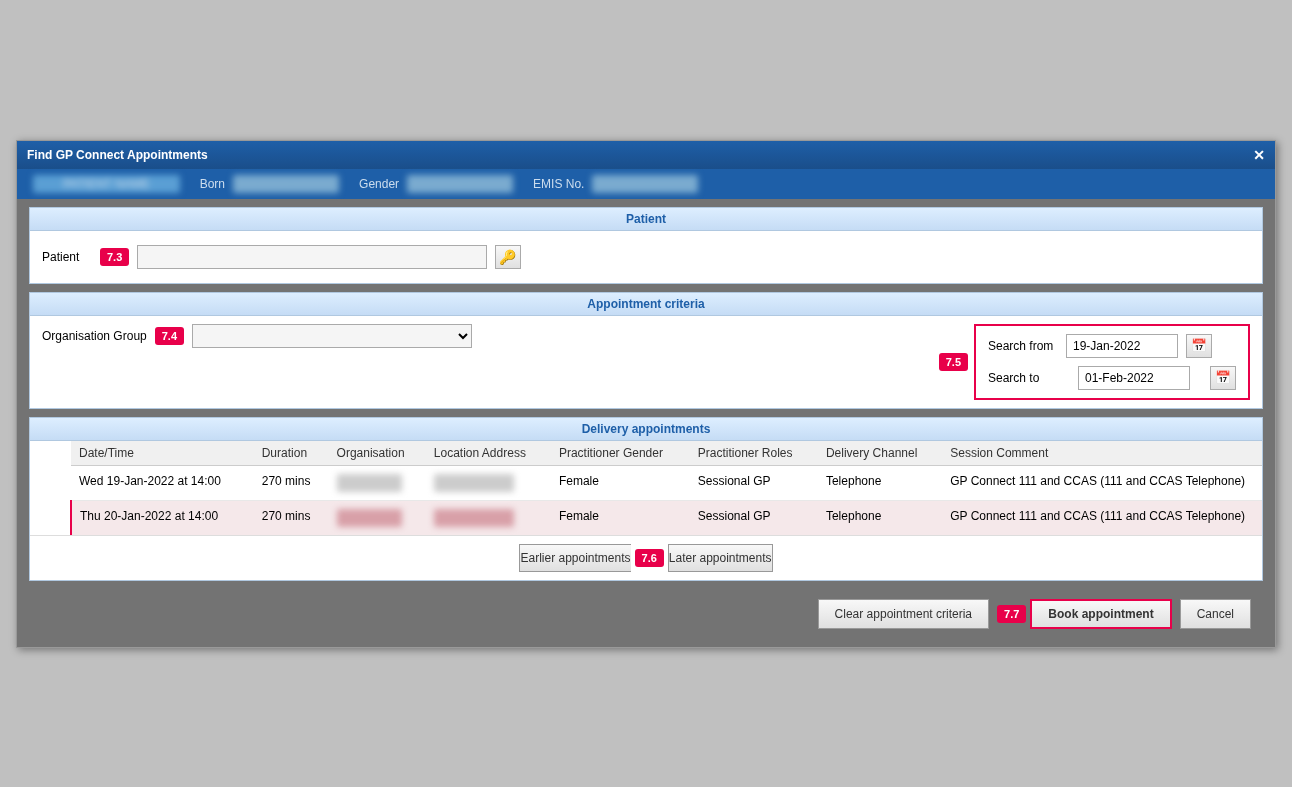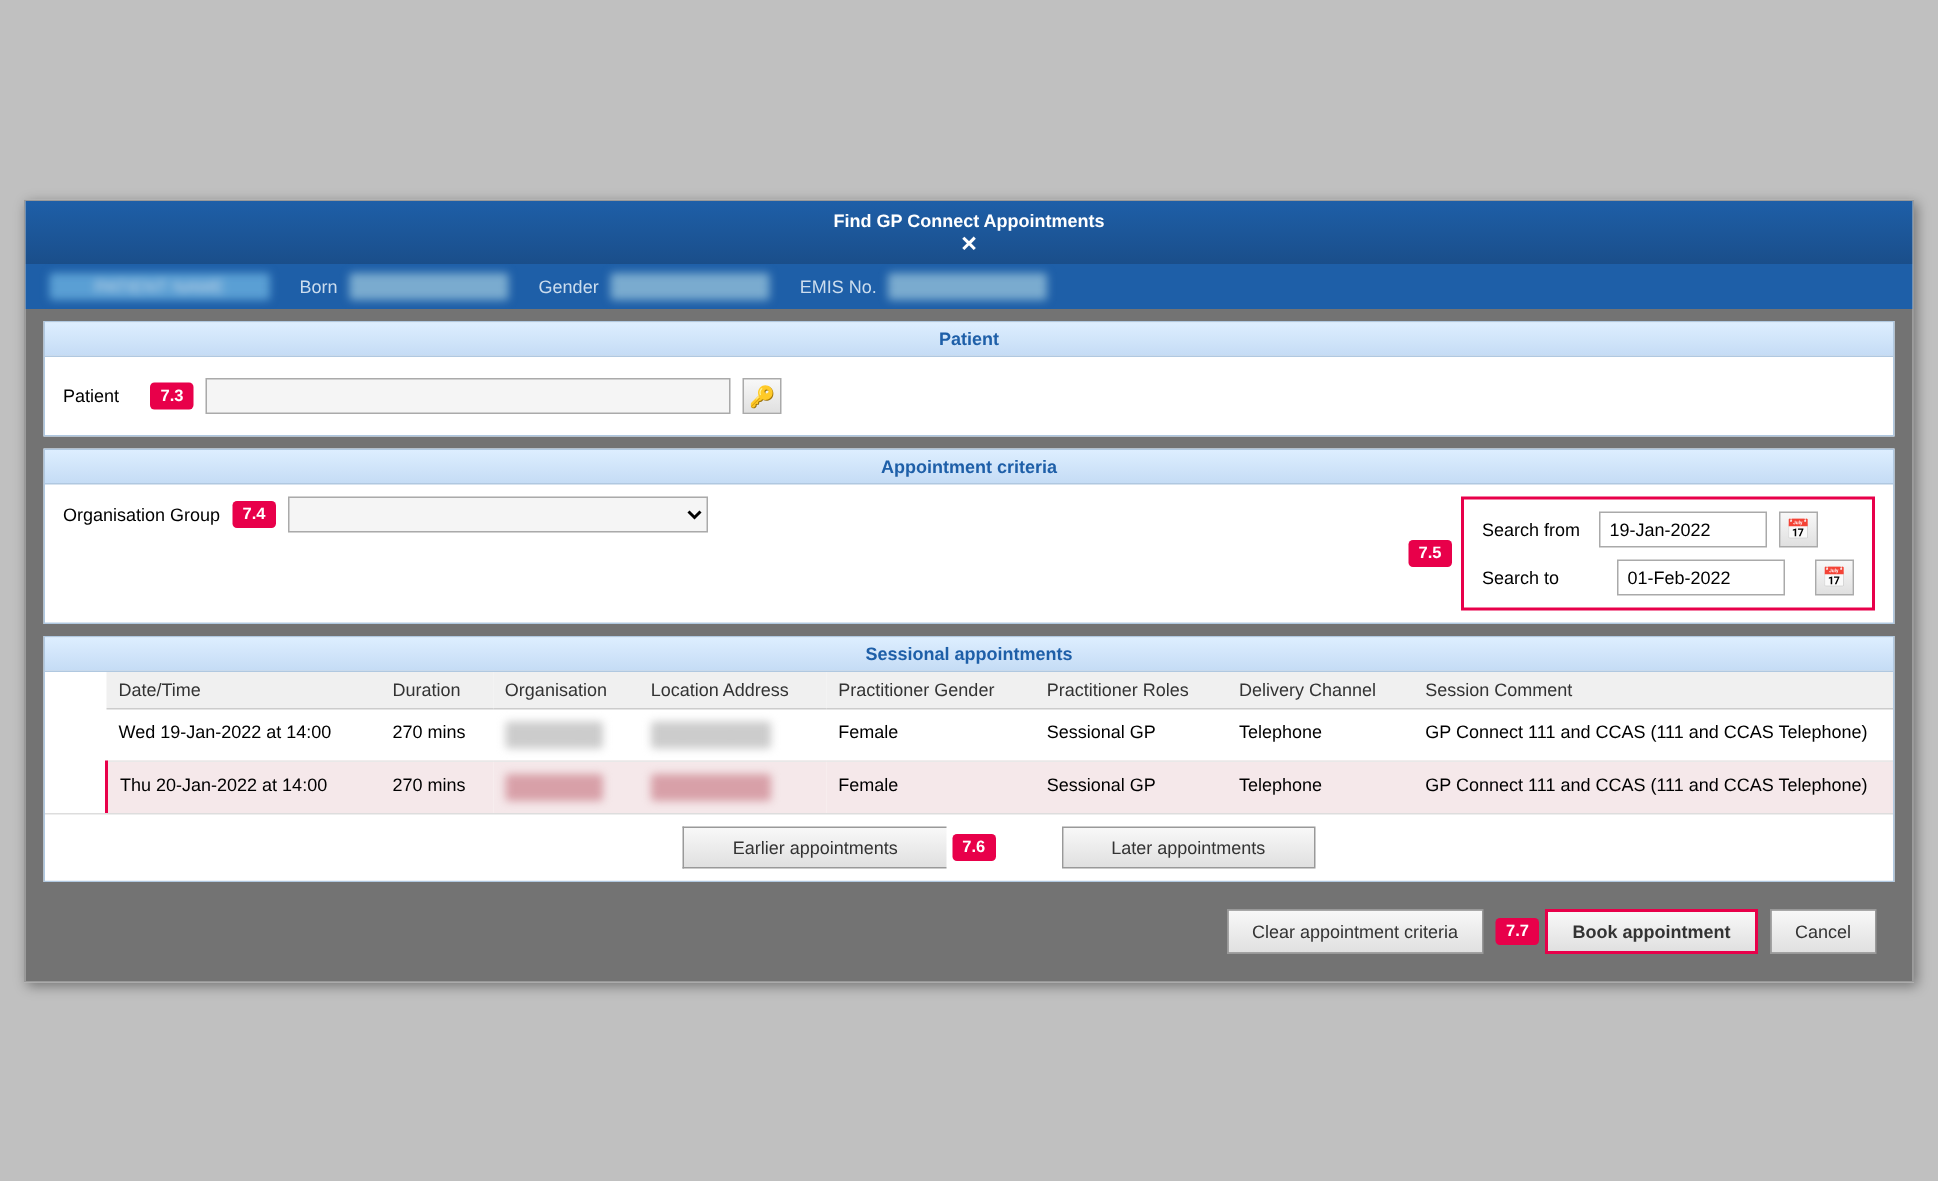--- a/index.html
+++ b/index.html
@@ -22,21 +22,20 @@
     }
     .title-bar {
       background: linear-gradient(to bottom, #1e5fa8, #1a4e8a);
       color: white;
       padding: 6px 10px;
       font-size: 12px;
       font-weight: bold;
       display: flex;
       justify-content: space-between;
       align-items: center;
-      flex-direction: column;
     }
     .title-bar-close {
       color: white;
       cursor: pointer;
       font-size: 14px;
       font-weight: bold;
     }
     .patient-header {
       background: #1e5fa8;
       color: white;
@@ -255,27 +254,26 @@
       display: flex;
       justify-content: center;
       gap: 0;
       padding: 8px 0;
       background: white;
       border-top: 1px solid #ddd;
       align-items: center;
     }
     .nav-btn {
       height: 28px;
-      padding: 0 32px;
+      padding: 0 0;
       border: 1px solid #999;
       background: linear-gradient(to bottom, #f8f8f8, #e0e0e0);
       cursor: pointer;
       font-size: 12px;
       color: #333;
-      margin-left: 40px;
     }
     .nav-btn:first-child {
       border-right: none;
     }
     .action-row {
       display: flex;
       justify-content: flex-end;
       gap: 8px;
       padding: 10px 12px;
       align-items: center;
@@ -365,21 +363,21 @@
               <span class="date-label">Search to</span>
               <input class="date-input" type="text" value="01-Feb-2022" style="">
               <button class="calendar-btn">📅</button>
             </div>
           </div>
         </div>
       </div>
     </div>
 
     <div class="appointments-section">
-      <div class="section-header">Sessional appointments</div>
+      <div class="section-header">Delivery appointments</div>
       <div class="table-wrapper">
         <table class="appointments-table">
           <thead>
             <tr>
               <th>Date/Time</th>
               <th>Duration</th>
               <th>Organisation</th>
               <th>Location Address</th>
               <th>Practitioner Gender</th>
               <th>Practitioner Roles</th>

